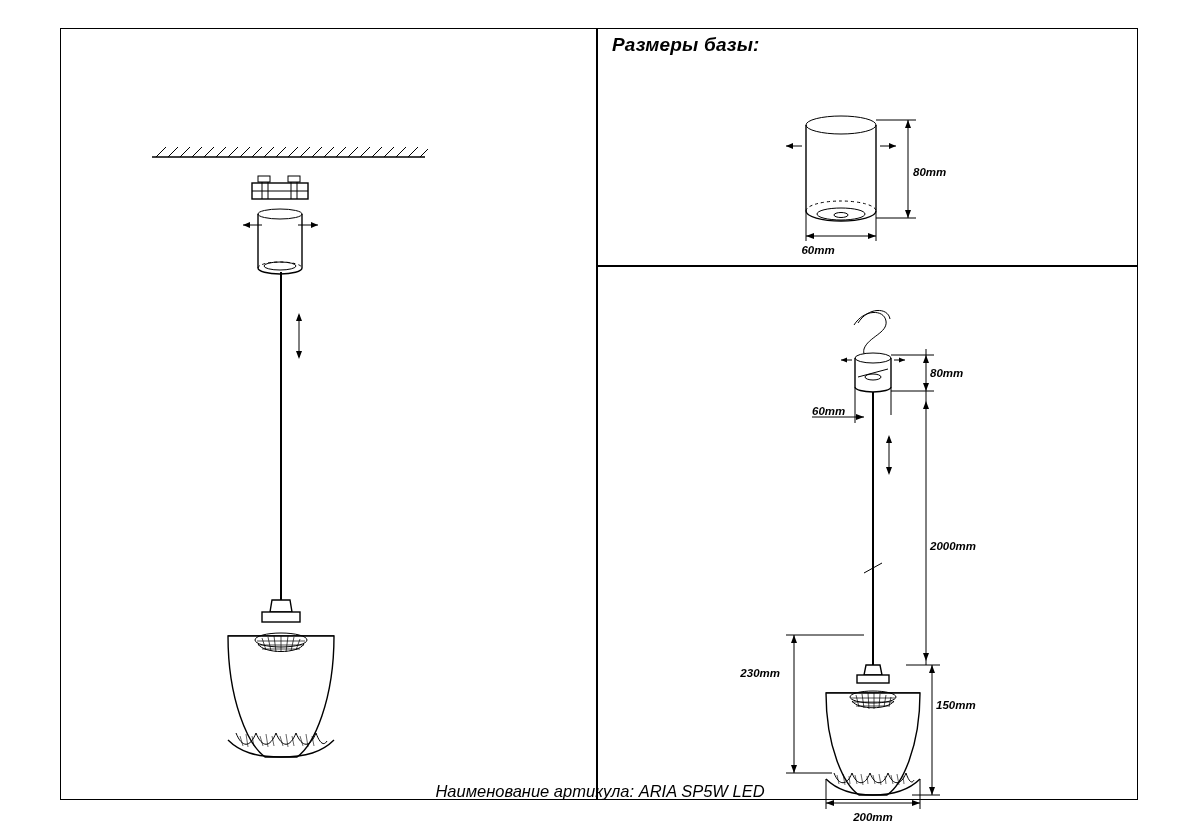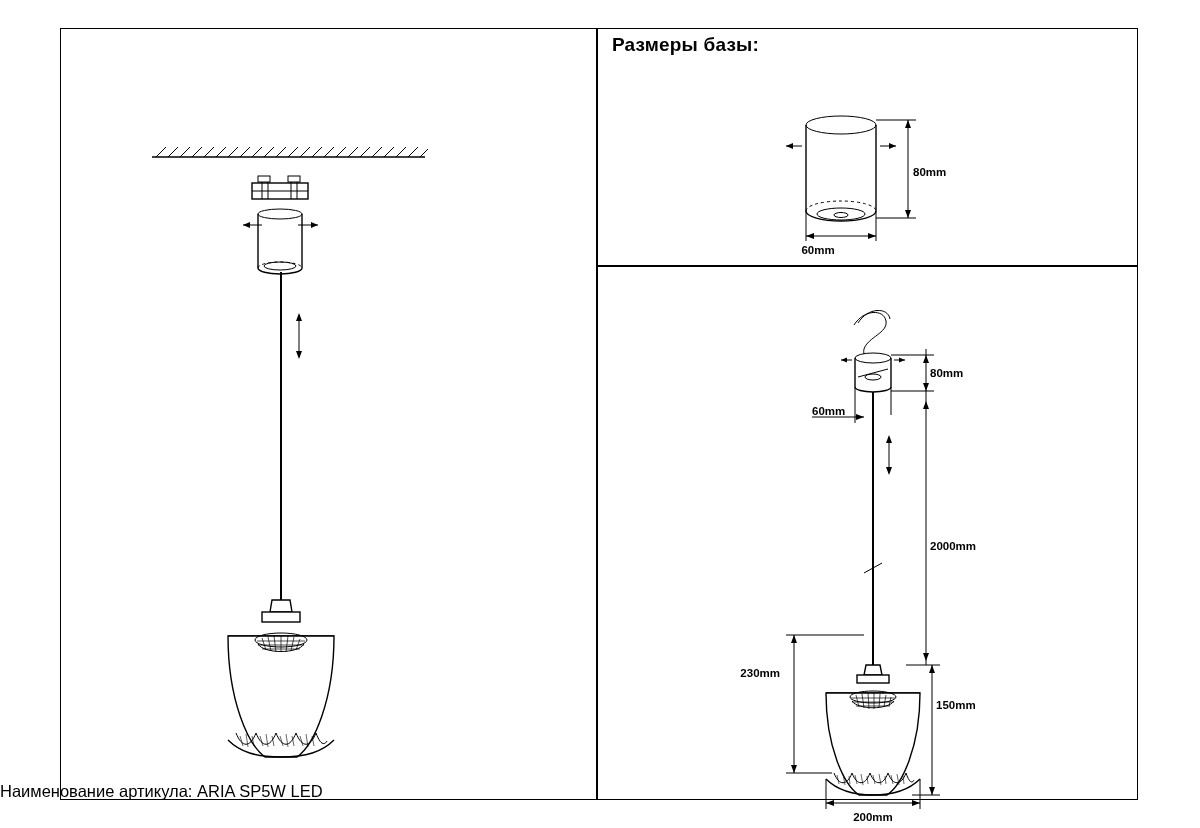--- a/index.html
+++ b/index.html
@@ -9,20 +9,21 @@
   }
   body {
     font-family: "Liberation Sans", sans-serif;
   }
   #sheet {
     position: relative;
     width: 1200px;
     height: 828px;
     background: #ffffff;
     overflow: hidden;
+    font-style: italic;
   }
   .frame {
     position: absolute;
     left: 60px;
     top: 28px;
     width: 1078px;
     height: 772px;
     border: 1.6px solid #000;
     box-sizing: border-box;
   }
@@ -51,21 +52,21 @@
     white-space: nowrap;
   }
   #title-base { left: 612px; top: 34px; }
   #title-overall { left: 612px; top: 275px; }
 
   .caption {
     position: absolute;
     left: 0;
     top: 782px;
     width: 1200px;
-    text-align: left;
+    text-align: center;
     font-size: 16.5px;
     color: #000;
   }
 
   svg { position: absolute; left: 0; top: 0; overflow: visible; }
   .ln { stroke: #000; fill: none; }
   .thin { stroke-width: 1; }
   .med { stroke-width: 1.4; }
   .thick { stroke-width: 2; }
   .fillwhite { fill: #ffffff; }

